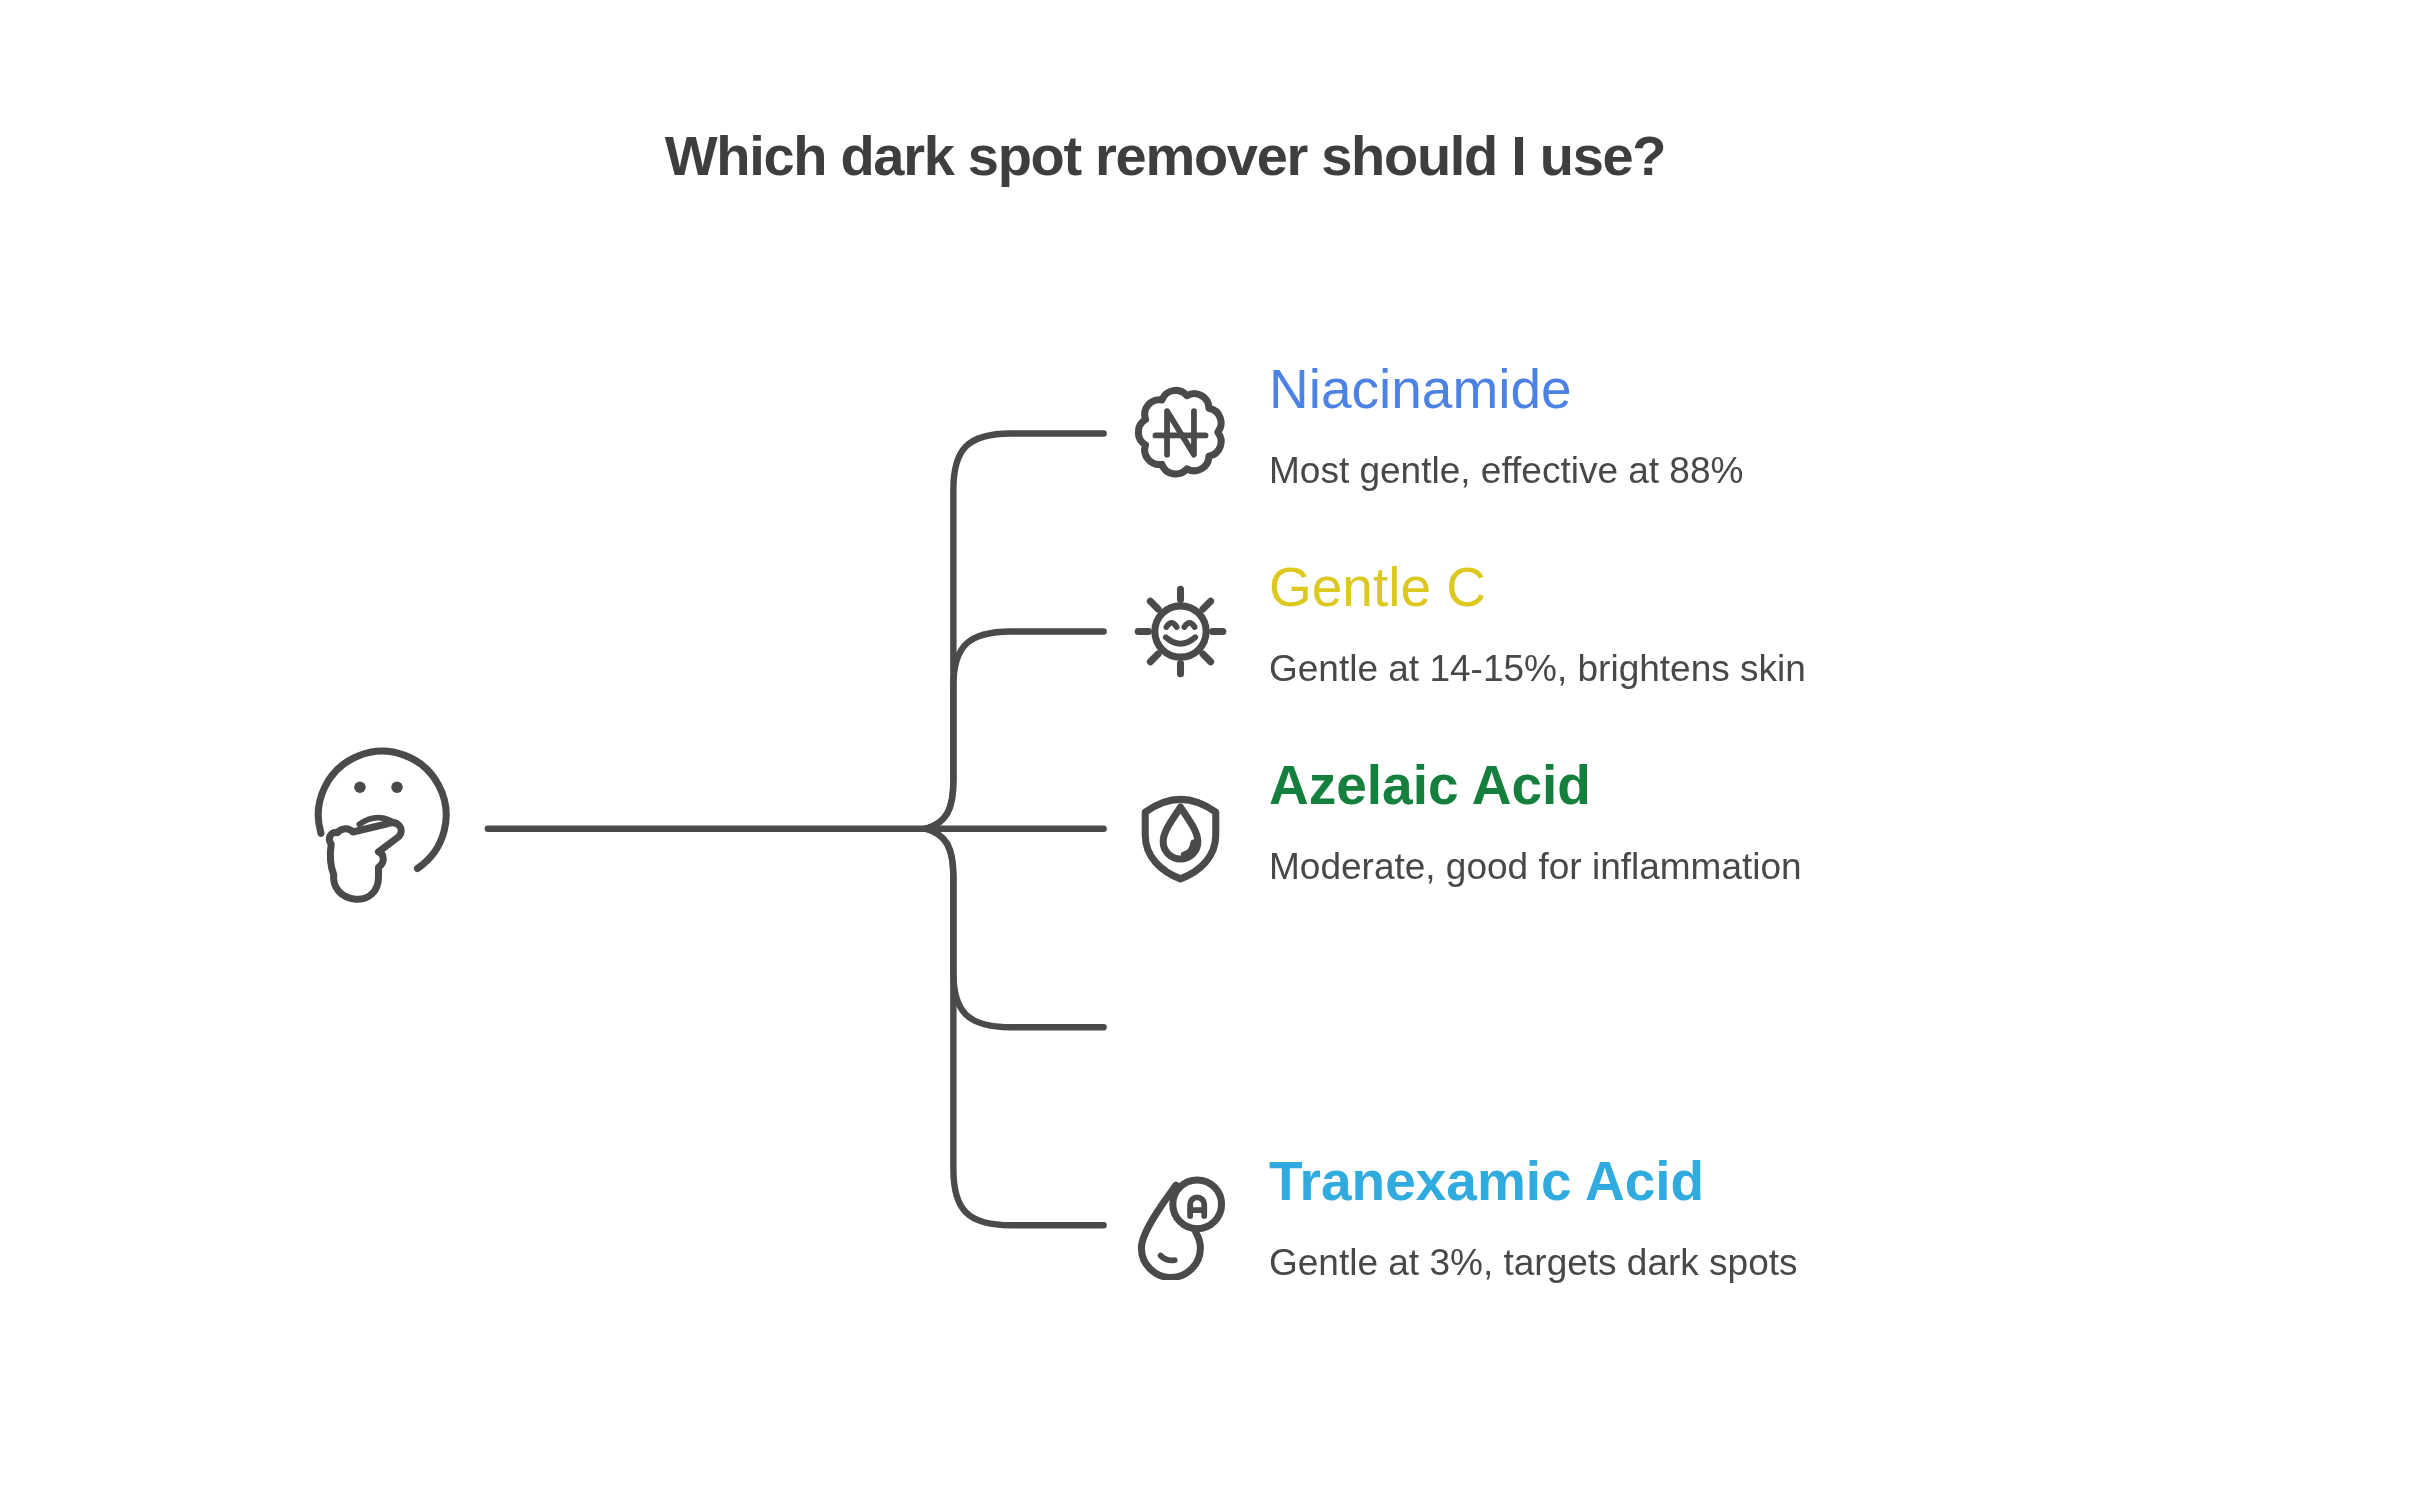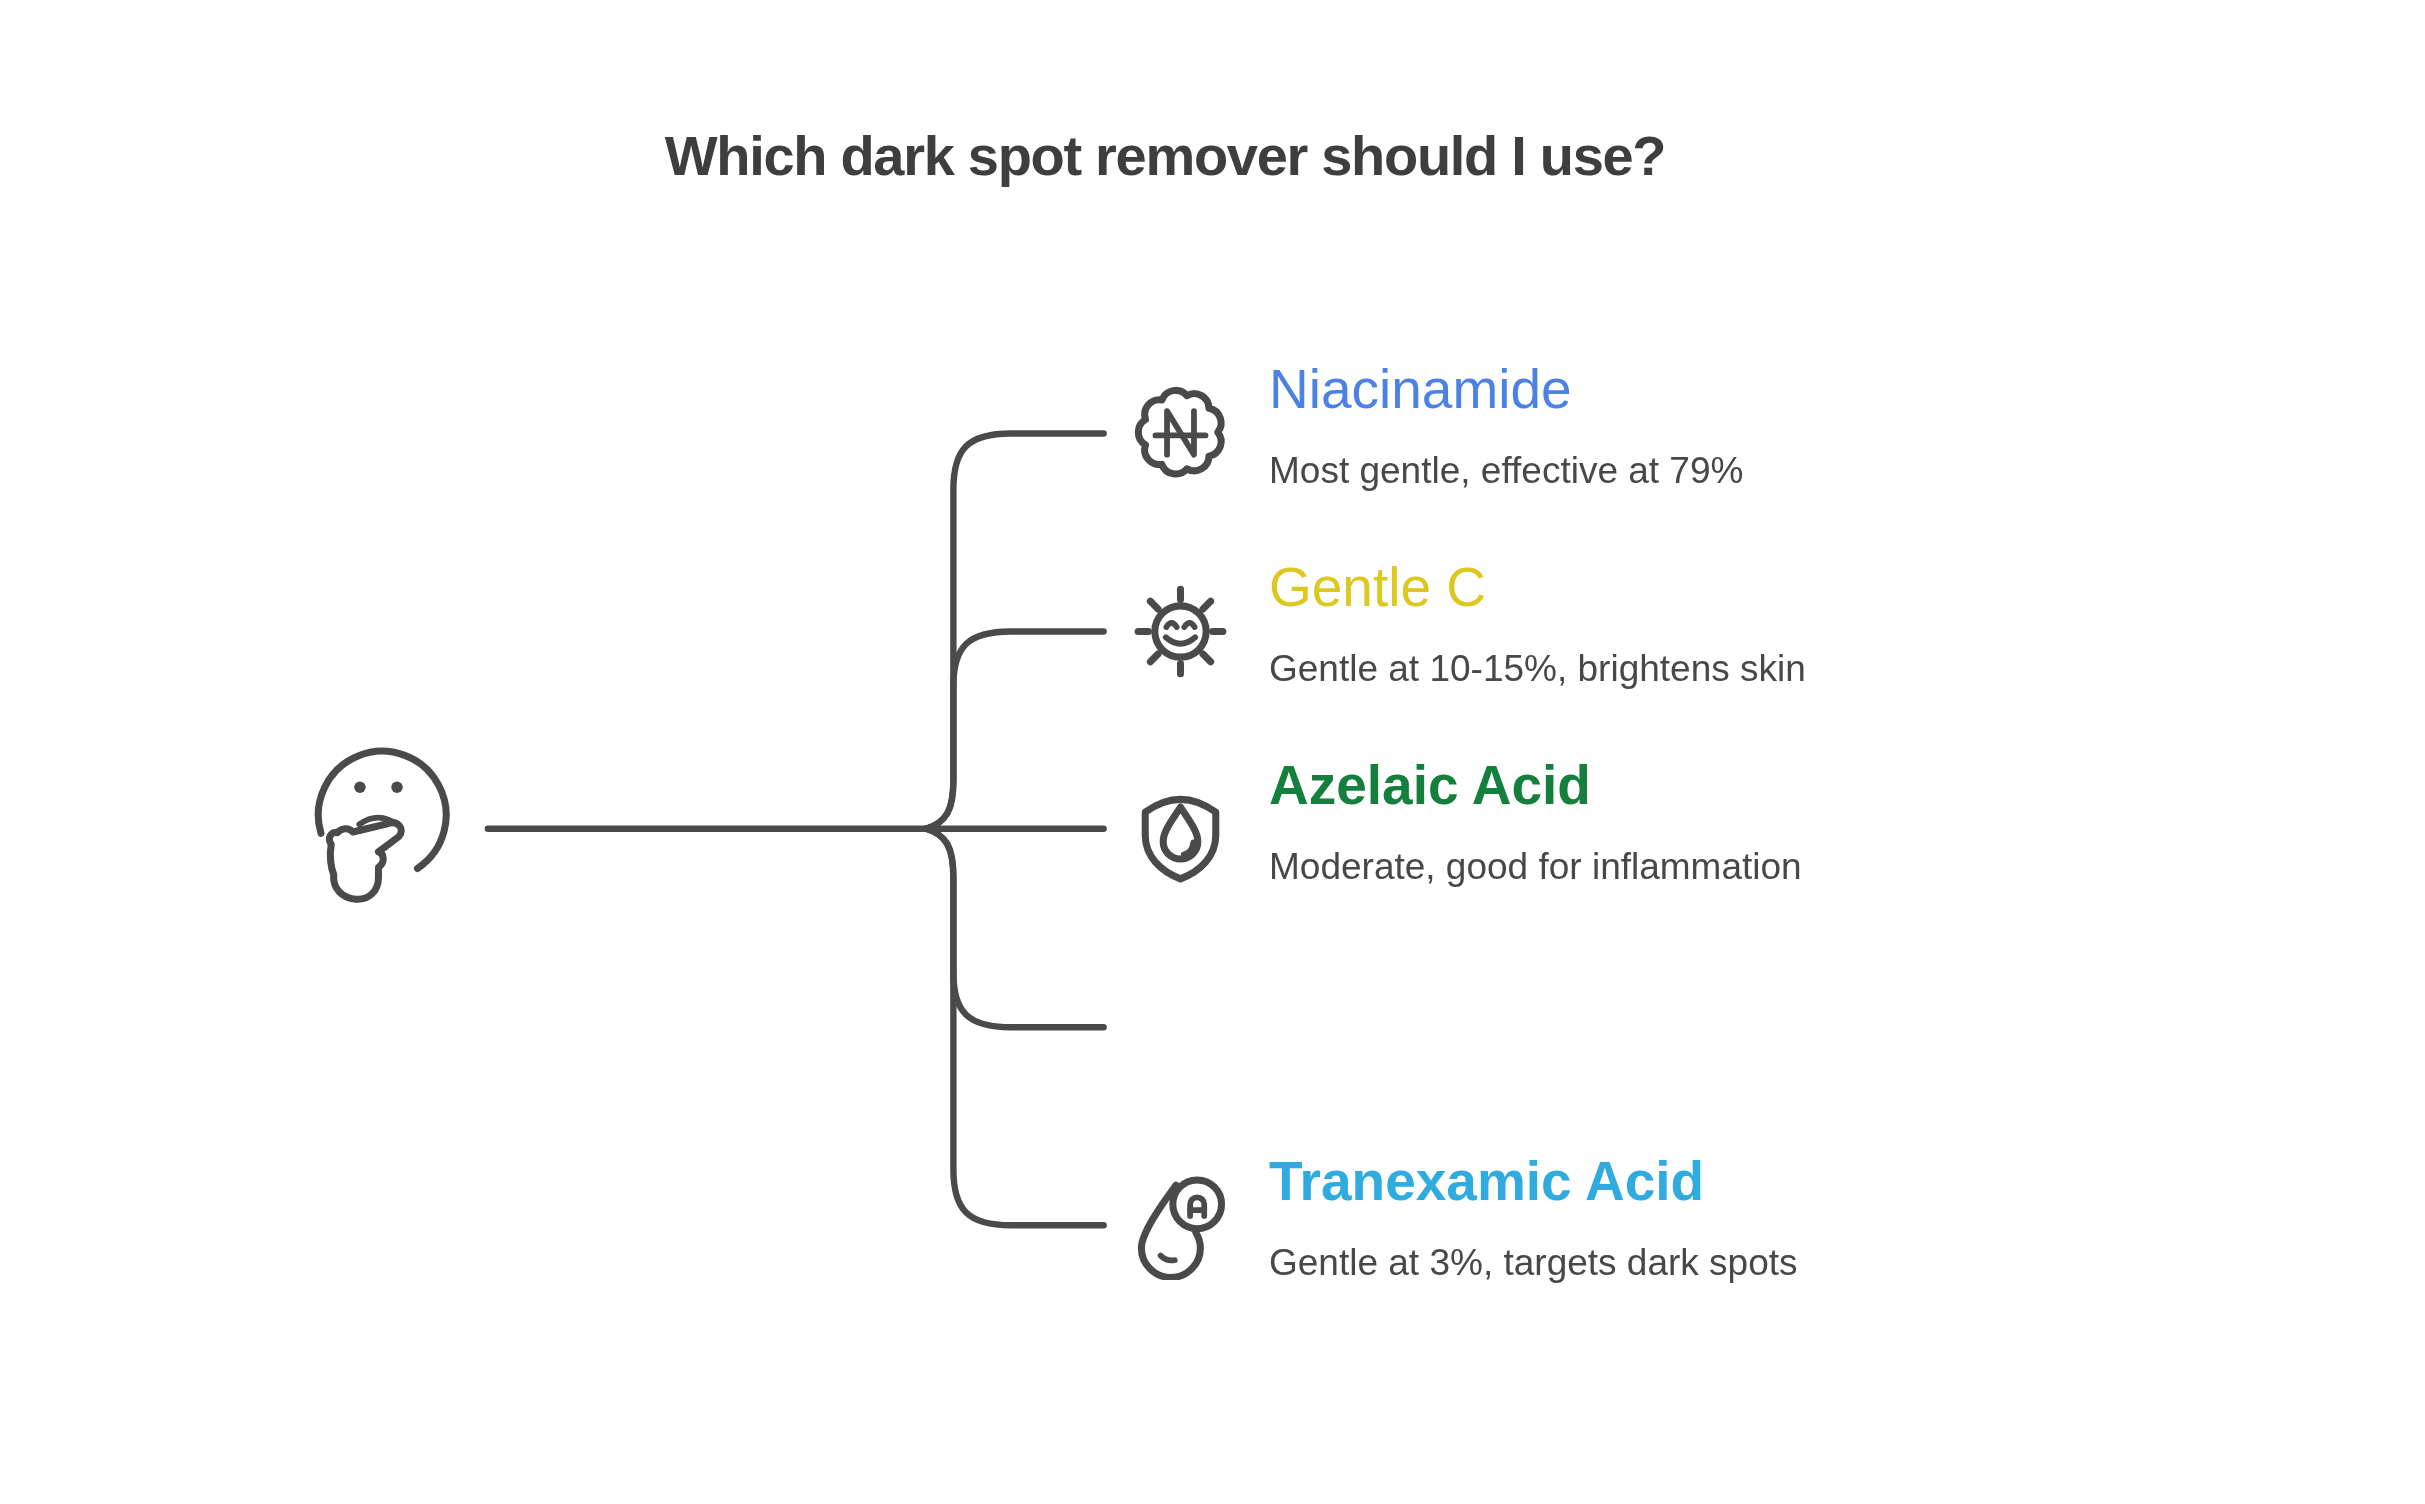--- a/index.html
+++ b/index.html
@@ -59,40 +59,40 @@
     <path class="mask" stroke="#4a4a4a" stroke-width="11" stroke-linejoin="round" d="M30,152 C24,144 28,132 40,134 C46,126 58,126 64,133 L118,120 C134,114 146,128 136,140 L104,164 C114,168 114,182 104,188 L104,204 C104,226 88,240 68,238 C46,236 32,220 34,200 C28,184 28,166 30,152 Z"></path>
   </svg>
 
   <div class="row" style="top:379px;text-decoration:underline;">
     <svg class="icon" width="109" height="109" viewBox="0 0 170 170">
       <path d="M143,83 A23,23 0 0 1 129.4,120.3 A23,23 0 0 1 95.1,140.1 A23,23 0 0 1 56,133.2 A23,23 0 0 1 30.5,102.8 A23,23 0 0 1 30.5,63.2 A23,23 0 0 1 56,32.8 A23,23 0 0 1 95.1,25.9 A23,23 0 0 1 129.4,45.7 A23,23 0 0 1 143,83 Z"></path>
       <path class="thin" d="M64,118 V50 L106,118 V50"></path>
       <path class="thin" d="M46,88 H124"></path>
     </svg>
     <div class="node-name" style="color: rgb(77, 130, 229);">Niacinamide</div>
-    <div class="node-desc">Most gentle, effective at 79%</div>
+    <div class="node-desc">Most gentle, effective at 88%</div>
   </div>
 
   <div class="row" style="top:577px;">
     <svg class="icon" width="109" height="109" viewBox="0 0 170 170">
       <circle cx="85" cy="85" r="40"></circle>
       <path d="M85,19 V35"></path>
         <path d="M85,135 V151"></path>
       <path d="M19,85 H35"></path>
         <path d="M135,85 H151"></path>
       <path d="M38,38 L50,50"></path>
         <path d="M120,120 L132,132"></path>
       <path d="M132,38 L120,50"></path>
         <path d="M50,120 L38,132"></path>
       <path class="thin" d="M63,78 Q71,65 79,78"></path>
       <path class="thin" d="M91,78 Q99,65 107,78"></path>
       <path class="thin" d="M62,94 Q85,114 108,94"></path>
     </svg>
     <div class="node-name" style="color: rgb(220, 200, 30);">Gentle C</div>
-    <div class="node-desc">Gentle at 10-15%, brightens skin</div>
+    <div class="node-desc">Gentle at 14-15%, brightens skin</div>
   </div>
 
   <div class="row" style="top:775px;">
     <svg class="icon" width="109" height="109" viewBox="0 0 170 170">
       <path d="M30,58 Q85,18 140,58 L140,94 C140,127 116,150 85,162 C54,150 30,127 30,94 Z"></path>
       <path d="M85,50 C99,72 112,88 112,104 A27,27 0 1 1 58,104 C58,88 71,72 85,50 Z"></path>
       <path class="thin" d="M90,124 C99,122 104,114 105,105"></path>
     </svg>
     <div class="node-name" style="color: #15803d; font-weight: bold;">Azelaic Acid</div>
     <div class="node-desc">Moderate, good for inflammation</div>

